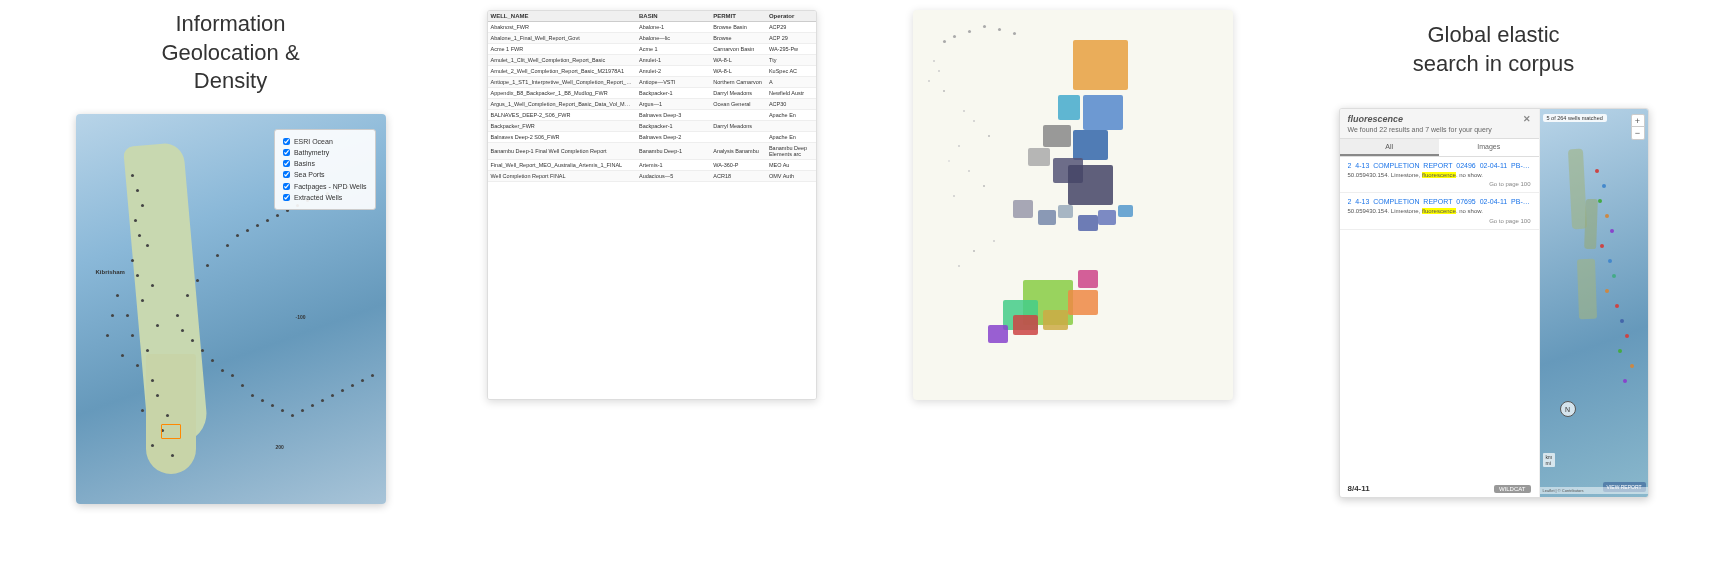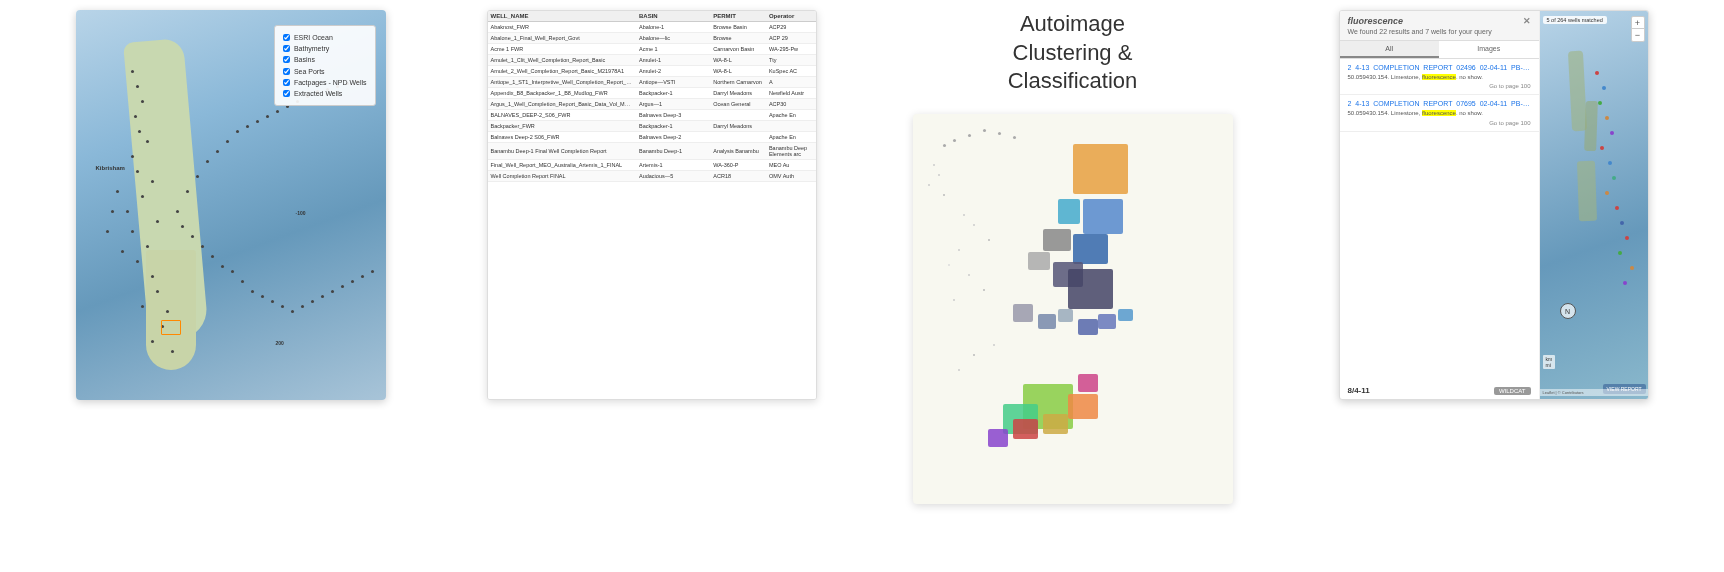--- a/index.html
+++ b/index.html
@@ -324,20 +324,21 @@
       height: 60px;
       background: linear-gradient(transparent, rgba(255,255,255,0.95));
     }
   </style>
 </head>
 <body>
 
 <div class="main-container">
 
   <div class="section">
+    <div class="section-title">Information<br>Geolocation &amp;<br>Density</div>
     <div class="map-preview">
 
       <div class="map-land map-land-main"></div>
       <div class="map-land map-land-south"></div>
 
       <div class="map-dots">
         <div class="scatter-dot" style="left:55px;top:60px"></div>
         <div class="scatter-dot" style="left:60px;top:75px"></div>
         <div class="scatter-dot" style="left:65px;top:90px"></div>
         <div class="scatter-dot" style="left:58px;top:105px"></div>
@@ -535,21 +536,20 @@
             <td style="font-size:5.5px;padding:2px 3px;">ACR18</td>
             <td style="font-size:5.5px;padding:2px 3px;">OMV Auth</td>
           </tr>
         </tbody>
       </table>
       <div class="table-gradient-overlay"></div>
     </div>
   </div>
 
   <div class="section">
-    <div class="section-title">Autoimage<br>Clustering &amp;<br>Classification</div>
     <div class="cluster-preview">
 
       <div class="cluster-scatter">
 
         <div style="position:absolute;left:30px;top:30px;width:3px;height:3px;background:#aaa;border-radius:50%;"></div>
         <div style="position:absolute;left:40px;top:25px;width:3px;height:3px;background:#aaa;border-radius:50%;"></div>
         <div style="position:absolute;left:55px;top:20px;width:3px;height:3px;background:#aaa;border-radius:50%;"></div>
         <div style="position:absolute;left:70px;top:15px;width:3px;height:3px;background:#aaa;border-radius:50%;"></div>
         <div style="position:absolute;left:85px;top:18px;width:3px;height:3px;background:#aaa;border-radius:50%;"></div>
         <div style="position:absolute;left:100px;top:22px;width:3px;height:3px;background:#aaa;border-radius:50%;"></div>
@@ -596,20 +596,21 @@
         <div style="position:absolute;left:70px;top:175px;width:2px;height:2px;background:#bbb;border-radius:50%;"></div>
         <div style="position:absolute;left:40px;top:185px;width:2px;height:2px;background:#ccc;border-radius:50%;"></div>
         <div style="position:absolute;left:80px;top:230px;width:2px;height:2px;background:#ccc;border-radius:50%;"></div>
         <div style="position:absolute;left:60px;top:240px;width:2px;height:2px;background:#bbb;border-radius:50%;"></div>
         <div style="position:absolute;left:45px;top:255px;width:2px;height:2px;background:#ccc;border-radius:50%;"></div>
       </div>
     </div>
   </div>
 
   <div class="section">
+    <div class="section-title">Global elastic<br>search in corpus</div>
     <div class="search-preview">
 
       <div class="search-left">
         <div class="search-header">
           <div class="search-title-bar">
             <span style="font-size:9px;font-style:italic;color:#555;">fluorescence</span>
             <span style="cursor:pointer;color:#888;">✕</span>
           </div>
           <div class="search-subtitle">We found 22 results and 7 wells for your query</div>
         </div>

